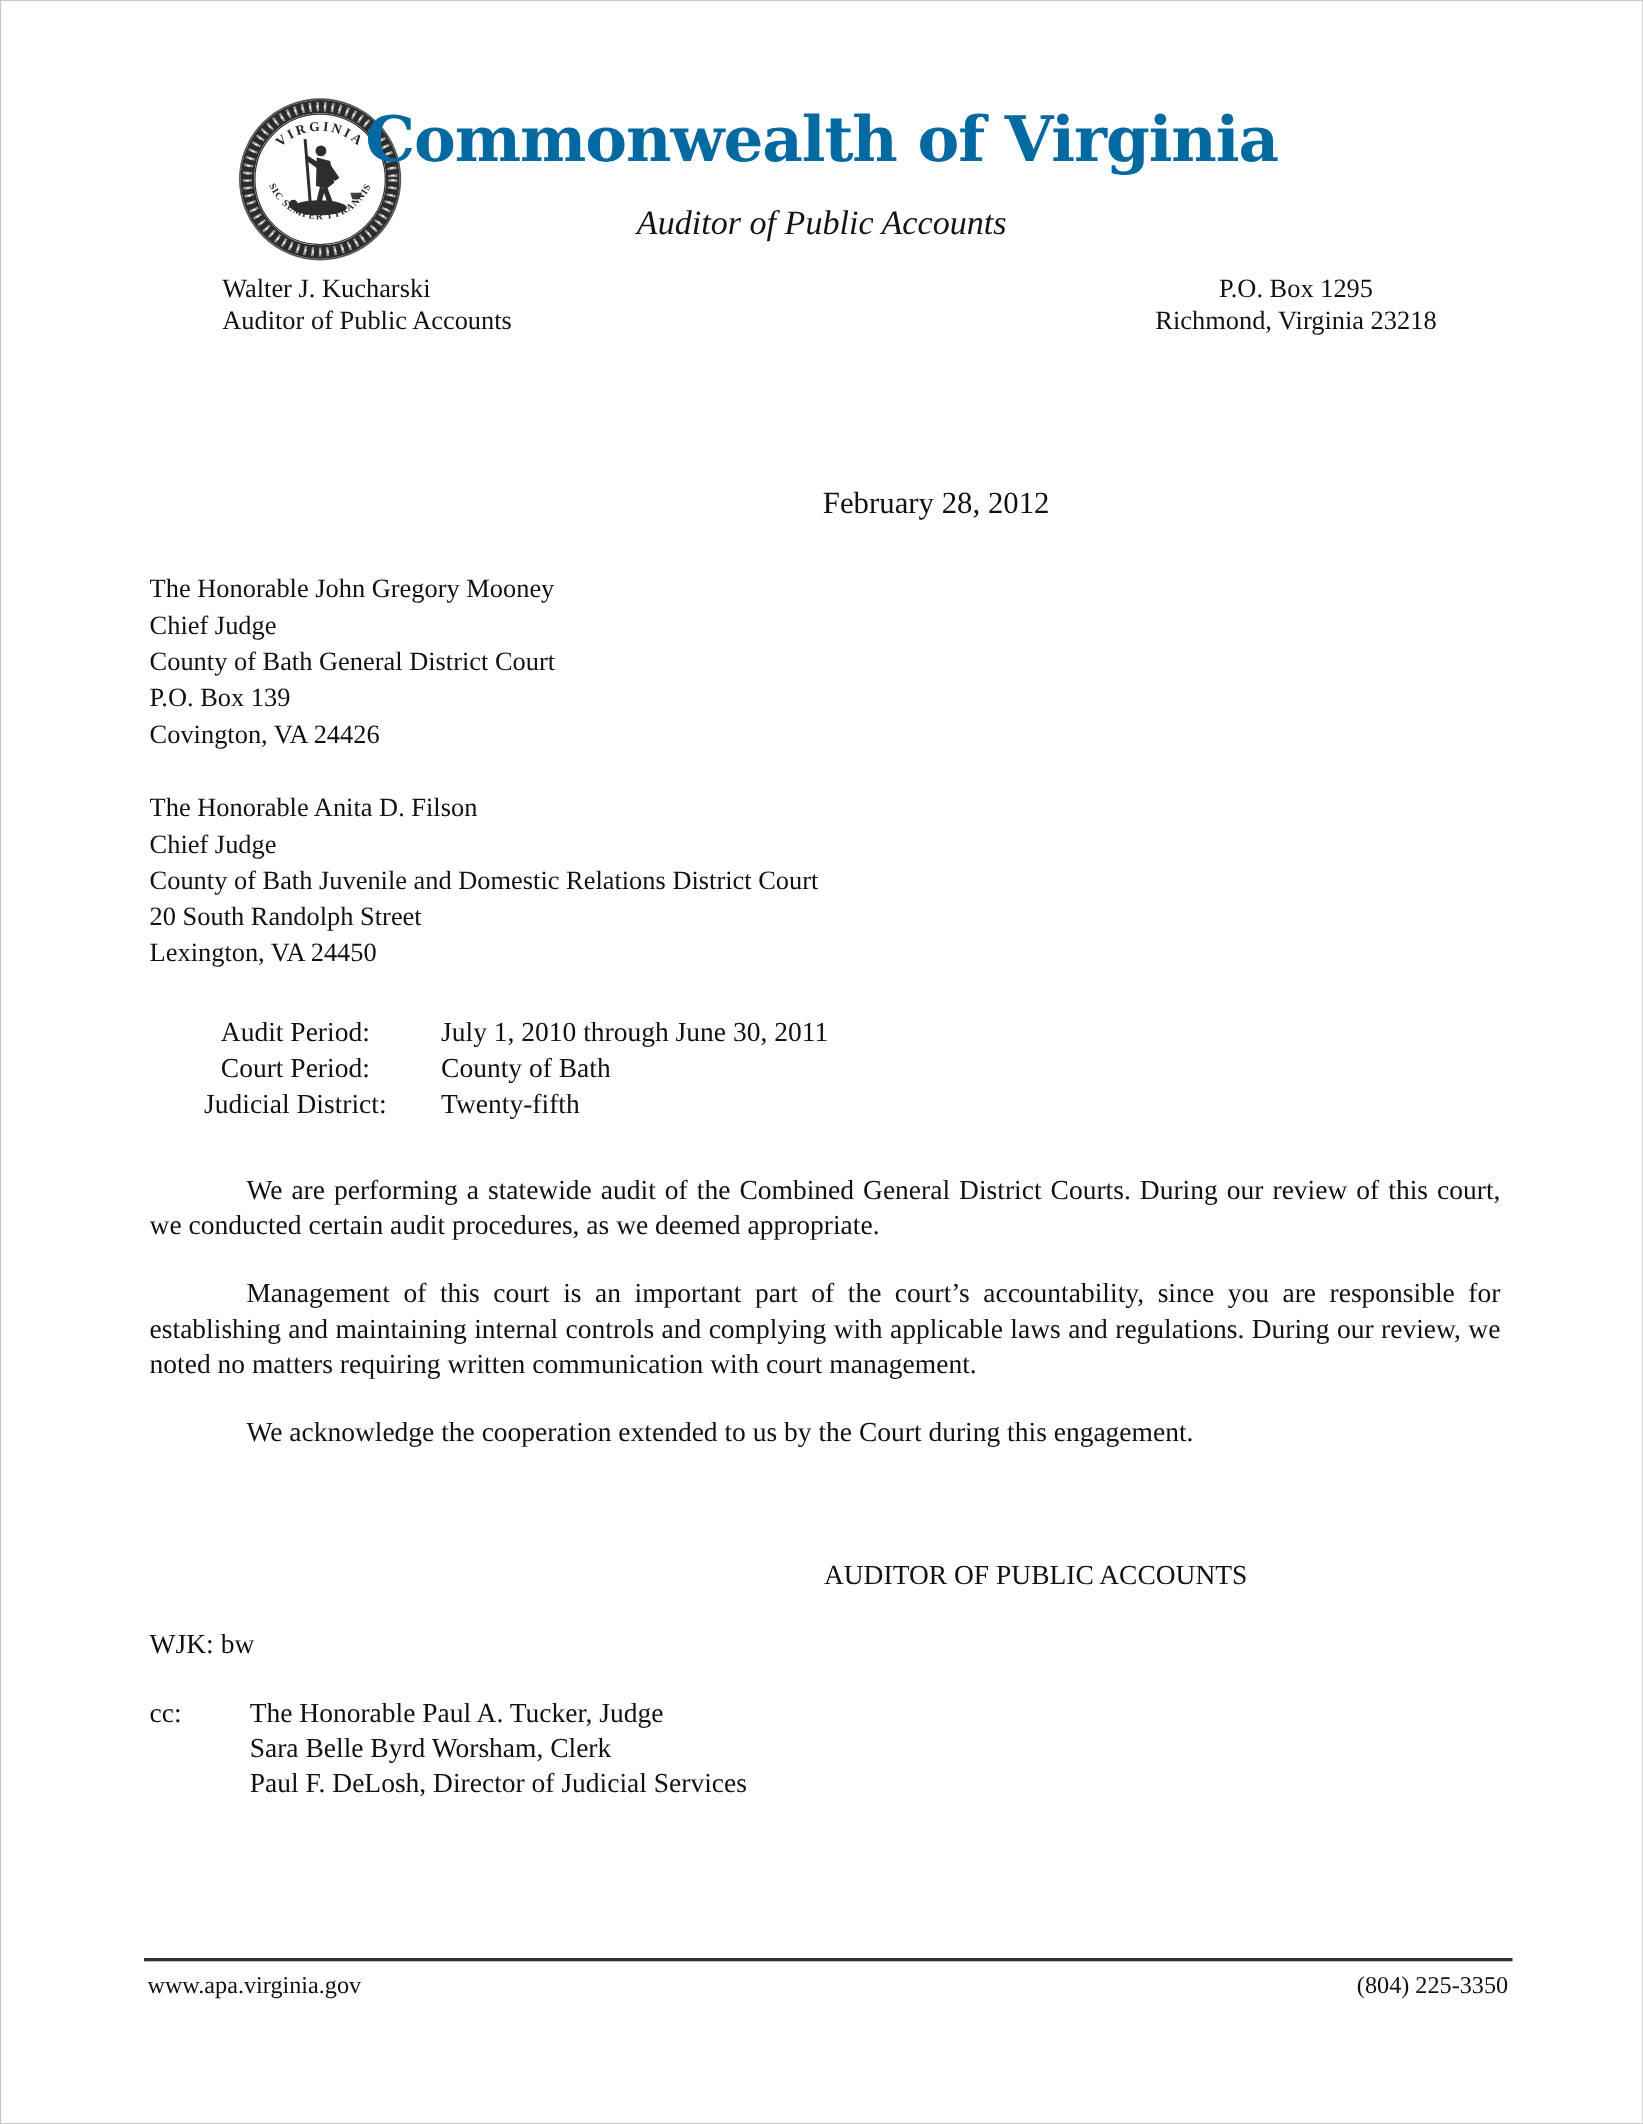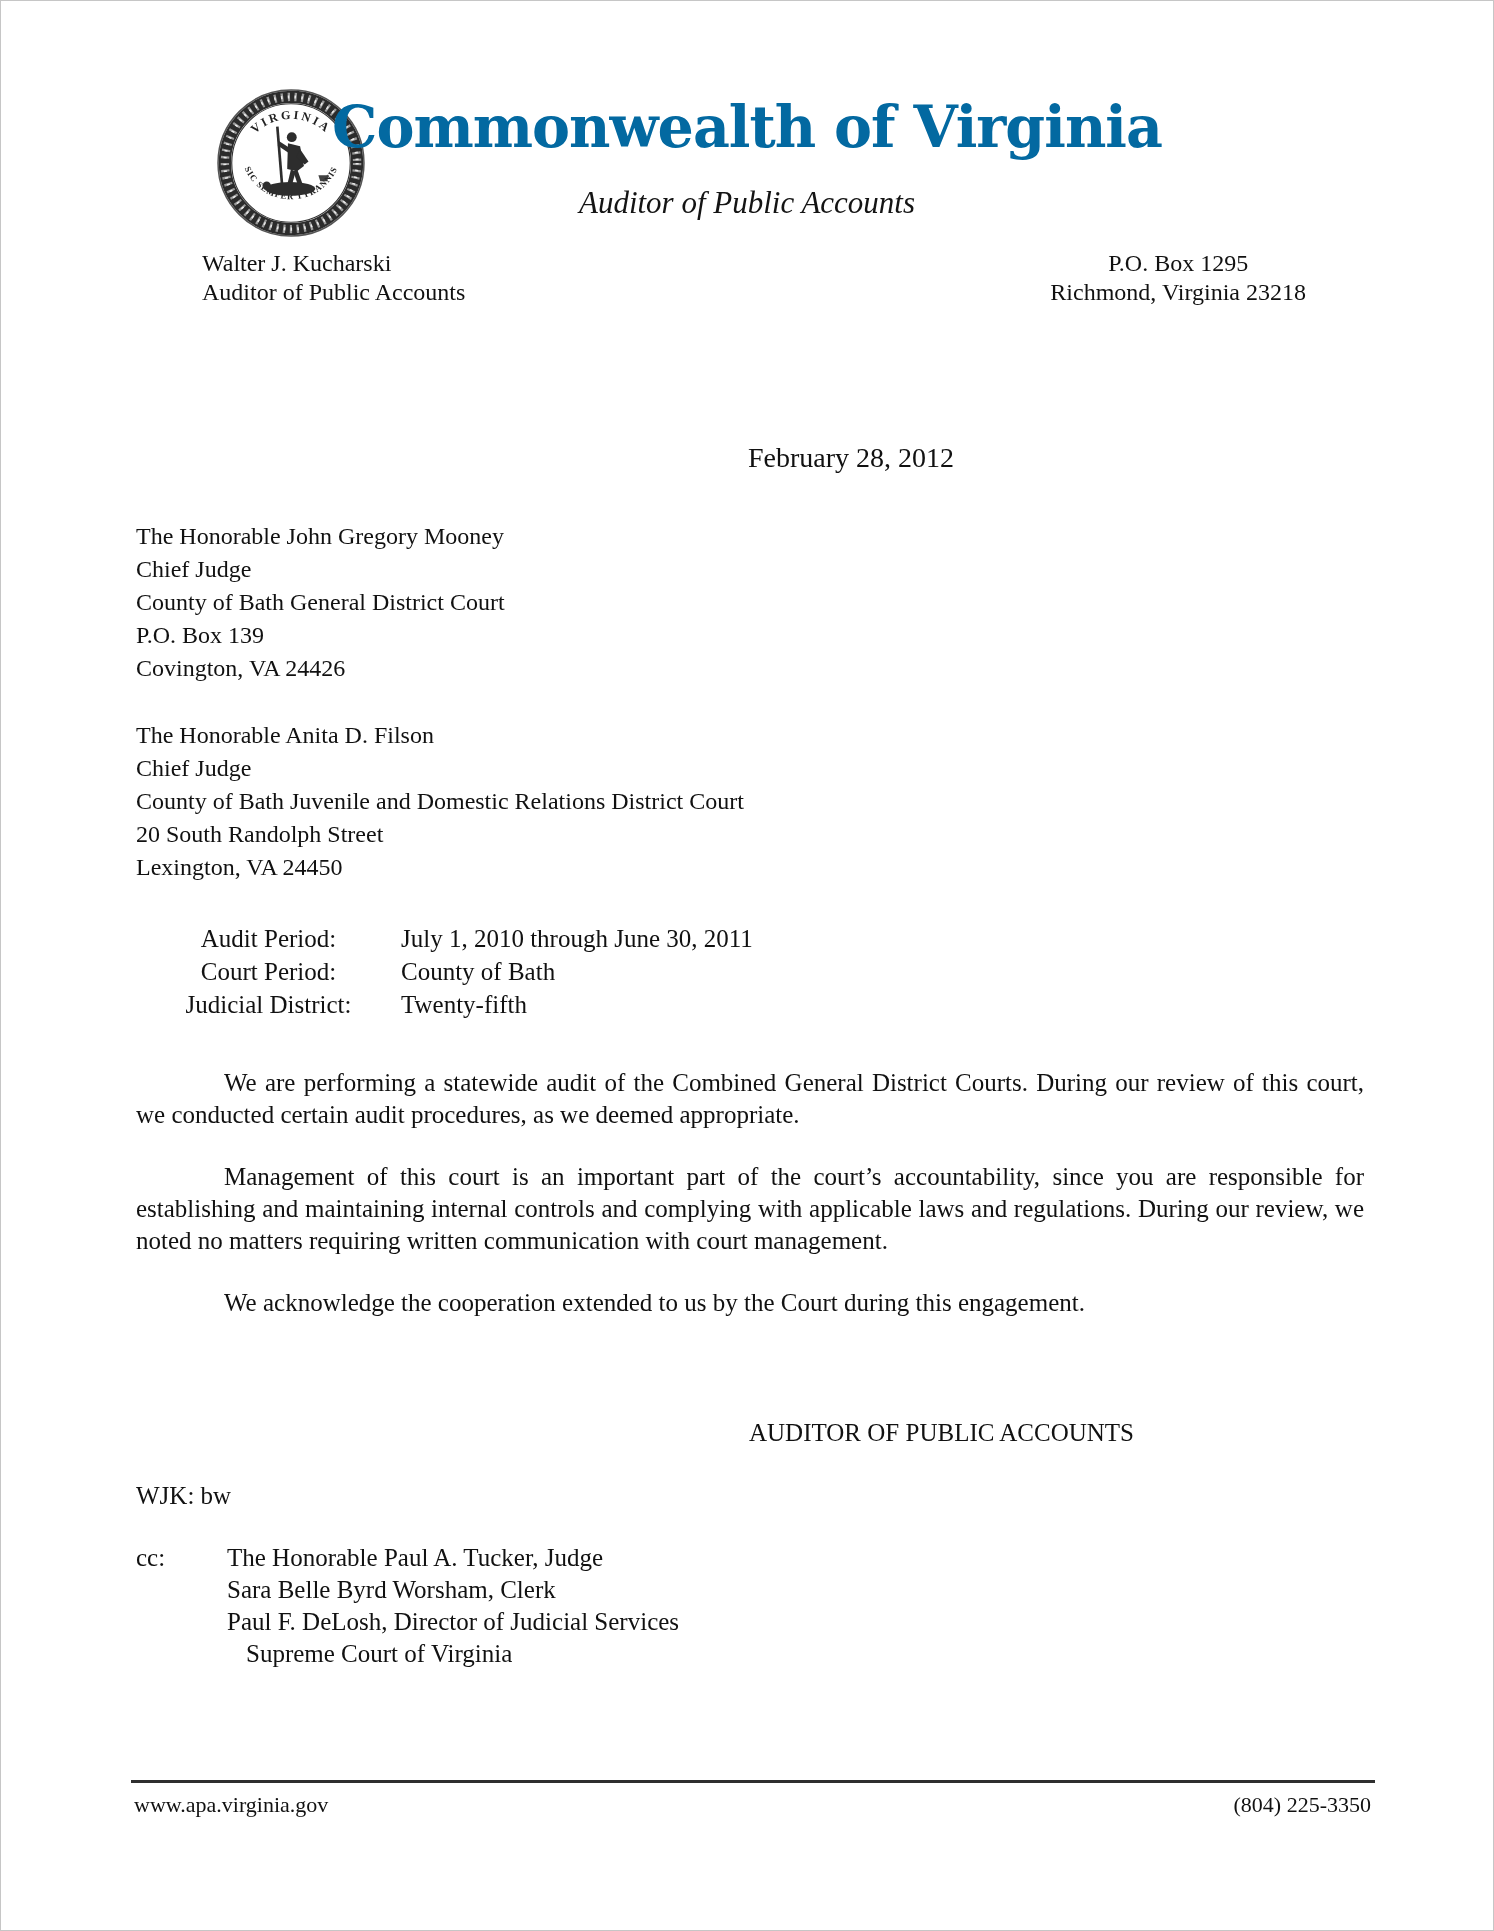--- a/index.html
+++ b/index.html
@@ -164,21 +164,20 @@
   <div class="signature-line">AUDITOR OF PUBLIC ACCOUNTS</div>
 
   <div class="reference-line">WJK: bw</div>
 
   <div class="cc-block">
     <div class="cc-label">cc:</div>
     <div>
       <div>The Honorable Paul A. Tucker, Judge</div>
       <div>Sara Belle Byrd Worsham, Clerk</div>
       <div>Paul F. DeLosh, Director of Judicial Services</div>
-      <div class="cc-indent">Supreme Court of Virginia</div>
     </div>
   </div>
 
   <div class="footer-rule"></div>
   <div class="footer-row">
     <span>www.apa.virginia.gov</span>
     <span>(804) 225-3350</span>
   </div>
 
 </div>

